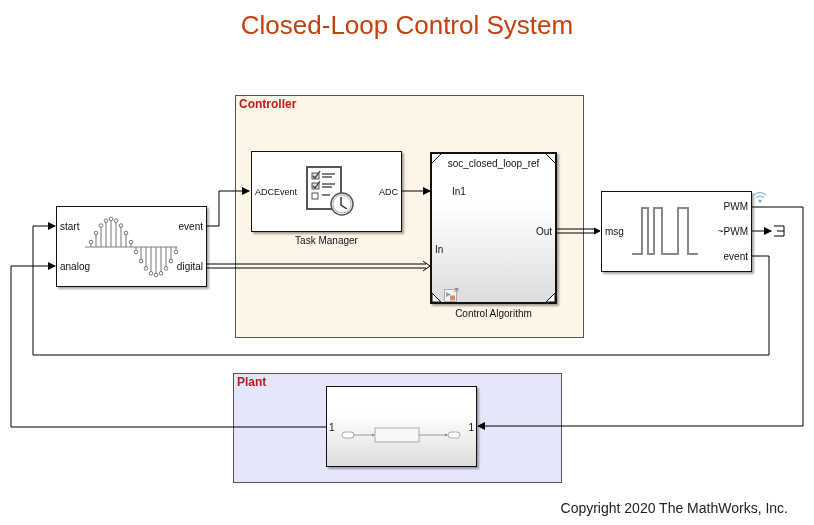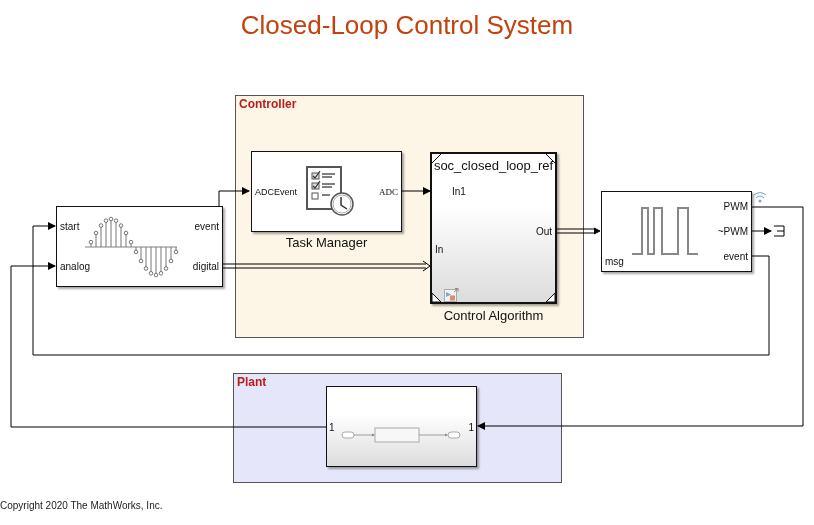--- a/index.html
+++ b/index.html
@@ -1,29 +1,29 @@
 <!DOCTYPE html>
 <html><head>
 <meta charset="utf-8">
 <style>
   html, body { margin: 0; padding: 0; background: #ffffff; }
   body { width: 814px; height: 525px; position: relative; overflow: hidden;
          font-family: "Liberation Sans", sans-serif; }
   #canvas { position: absolute; left: 0; top: 0; }
   .title { position: absolute; left: 0; width: 814px; top: 10px; text-align: center;
            font-size: 26px; color: #c2410c; }
-  .copyright { position: absolute; left: 0; width: 788px; top: 500px; text-align: left;
-               font-size: 10px; color: #222; }
+  .copyright { position: absolute; left: 0; width: 788px; top: 500px; text-align: right;
+               font-size: 14px; color: #222; }
   .area { position: absolute; border: 1px solid #555; box-sizing: border-box; }
   .area-label { position: absolute; left: 3px; top: 1px; font-weight: bold; font-size: 12px; color: #b91c1c; }
   .block { position: absolute; background: #fff; border: 1px solid #111; box-sizing: border-box;
            box-shadow: 2px 2px 2px rgba(0,0,0,0.35); }
   .port { position: absolute; font-size: 10px; color: #111; white-space: nowrap; }
   .port.sm { font-size: 9px; }
-  .blabel { position: absolute; font-size: 13px; color: #111; text-align: center; white-space: nowrap; }
+  .blabel { position: absolute; font-size: 10px; color: #111; text-align: center; white-space: nowrap; }
   .grad { background: linear-gradient(#ffffff 0%, #ffffff 35%, #dcdcdc 100%); }
 </style>
 </head>
 <body>
 
 <div class="title">Closed-Loop Control System</div>
 
 <div class="area" style="left:235px; top:95px; width:349px; height:243px; background:#fdf5e6;">
   <div class="area-label">Controller</div>
 </div>
@@ -71,21 +71,21 @@
     <line x1="777" y1="231" x2="784" y2="231" stroke="#000" stroke-width="1"></line>
   </g>
 
   <g>
     <path d="M754,195 Q760,190 766,195" fill="none" stroke="#7aa7d8" stroke-width="1"></path>
     <path d="M756,198 Q760,194 764,198" fill="none" stroke="#7aa7d8" stroke-width="1"></path>
     <circle cx="760" cy="201" r="1.5" fill="#7aa7d8"></circle>
   </g>
 </svg>
 
-<div class="block" style="left:56px; top:206px; width:167px; height:81px;">
+<div class="block" style="left:56px; top:206px; width:151px; height:81px;">
   <span class="port" style="left:3px; top:14px;">start</span>
   <span class="port" style="left:3px; top:54px;">analog</span>
   <span class="port" style="right:3px; top:14px;">event</span>
   <span class="port" style="right:3px; top:54px;">digital</span>
   <svg width="100" height="70" style="position:absolute; left:28px; top:6px;">
     <g id="sine-stems">
         <line x1="0" x2="92" y1="34" y2="34" stroke="#aaa" stroke-width="1.5"></line>
         <line x1="6" x2="6" y1="34" y2="29.13785102532595" stroke="#777" stroke-width="1"></line>
         <circle cx="6" cy="29.13785102532595" r="1.8" fill="#fff" stroke="#555" stroke-width="0.8"></circle>
         <line x1="11" x2="11" y1="34" y2="20" stroke="#777" stroke-width="1"></line>
@@ -121,21 +121,21 @@
         <line x1="86" x2="86" y1="34" y2="48.000000000000014" stroke="#777" stroke-width="1"></line>
         <circle cx="86" cy="48.000000000000014" r="1.8" fill="#fff" stroke="#555" stroke-width="0.8"></circle>
         <line x1="91" x2="91" y1="34" y2="38.86214897467405" stroke="#777" stroke-width="1"></line>
         <circle cx="91" cy="38.86214897467405" r="1.8" fill="#fff" stroke="#555" stroke-width="0.8"></circle>
       </g>
   </svg>
 </div>
 
 <div class="block" style="left:251px; top:151px; width:151px; height:81px;text-align:right;">
   <span class="port sm" style="left:3px; top:35px;">ADCEvent</span>
-  <span class="port sm" style="right:3px; top:35px;font-family:Liberation Serif, serif;">ADC</span>
+  <span class="port sm" style="right:3px; top:35px;">ADC</span>
   <svg width="60" height="60" style="position:absolute; left:50px; top:10px;">
     <rect x="5" y="5" width="34" height="42" fill="#fff" stroke="#555" stroke-width="2"></rect>
     <rect x="10" y="11" width="7" height="6" fill="#ddd" stroke="#555" stroke-width="1"></rect>
     <path d="M11,14 L13,16 L18,9" fill="none" stroke="#333" stroke-width="1.2"></path>
     <line x1="20" y1="12" x2="33" y2="12" stroke="#555" stroke-width="1.5"></line>
     <line x1="20" y1="15" x2="30" y2="15" stroke="#555" stroke-width="1.5"></line>
     <rect x="10" y="21" width="7" height="6" fill="#ddd" stroke="#555" stroke-width="1"></rect>
     <path d="M11,24 L13,26 L18,19" fill="none" stroke="#333" stroke-width="1.2"></path>
     <line x1="20" y1="22" x2="33" y2="22" stroke="#555" stroke-width="1.5"></line>
     <line x1="20" y1="25" x2="30" y2="25" stroke="#555" stroke-width="1.5"></line>
@@ -162,21 +162,21 @@
   <svg width="16" height="14" style="position:absolute; left:12px; top:134px;">
     <rect x="0.5" y="1.5" width="12" height="12" fill="#f4f4f4" stroke="#aaa" stroke-width="1"></rect>
     <path d="M2,4 L7,6.5 L2,9 z" fill="#7aa7d8"></path>
     <rect x="6" y="7.5" width="5" height="5" fill="#e08a6e"></rect>
     <path d="M10,4 L14,0.5 M11,0.5 L14,0.5 L14,3.5" fill="none" stroke="#888" stroke-width="1"></path>
   </svg>
 </div>
 <div class="blabel" style="left:430px; width:127px; top:308px;">Control Algorithm</div>
 
 <div class="block" style="left:601px; top:191px; width:151px; height:81px;">
-  <span class="port" style="left:3px; top:34px;margin-top:30px;">msg</span>
+  <span class="port" style="left:3px; top:34px;">msg</span>
   <span class="port" style="right:3px; top:9px;">PWM</span>
   <span class="port" style="right:3px; top:34px;">~PWM</span>
   <span class="port" style="right:3px; top:59px;">event</span>
   <svg width="90" height="60" style="position:absolute; left:28px; top:12px;">
     <polyline points="2,50 12,50 12,4 18,4 18,50 24,50 24,4 32,4 32,50 48,50 48,4 58,4 58,50 68,50" fill="none" stroke="#888" stroke-width="2"></polyline>
   </svg>
 </div>
 
 <div class="block grad" style="left:326px; top:386px; width:151px; height:81px;">
   <span class="port" style="left:2px; top:35px;">1</span>

